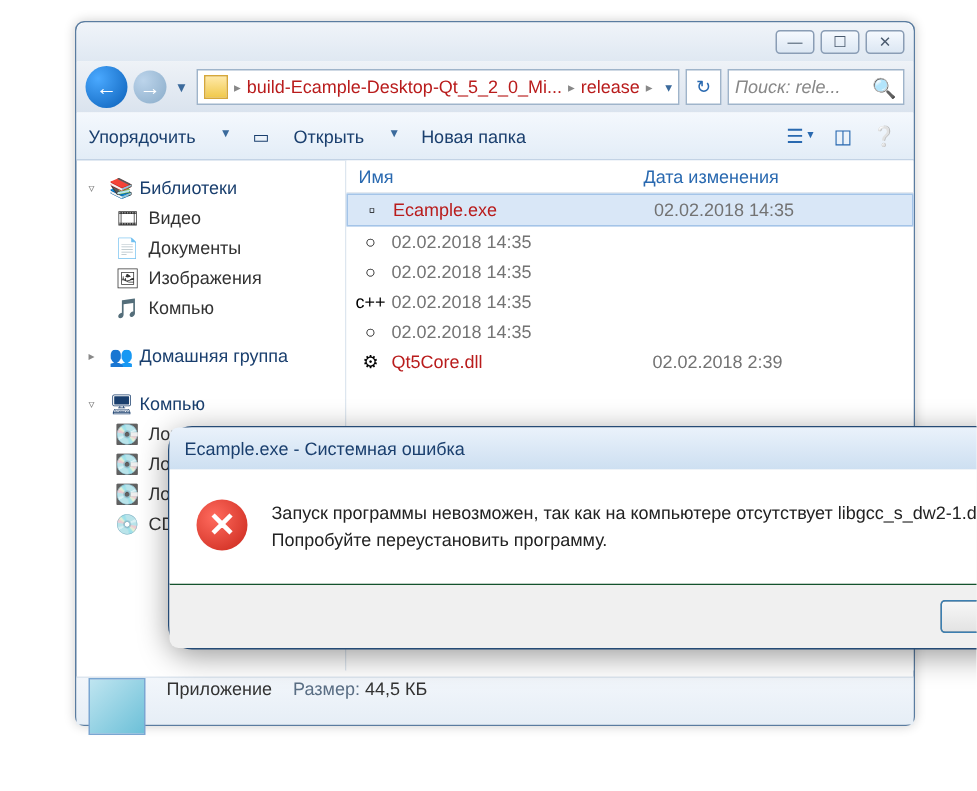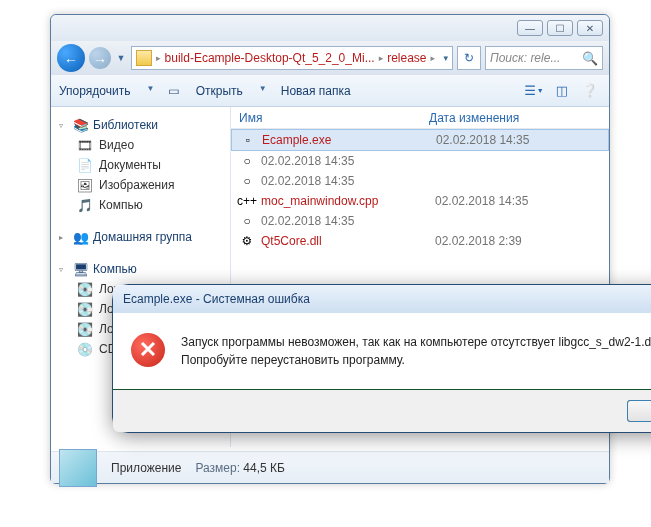--- a/index.html
+++ b/index.html
@@ -33,21 +33,21 @@
 .sico{width:16px;height:16px;display:flex;align-items:center;justify-content:center;font-size:13px}
 .filepane{flex:1;background:#fff;display:flex;flex-direction:column}
 .colhead{height:22px;border-bottom:1px solid #e4e9ef;display:flex;align-items:center;padding:0 8px;color:#2969b0}
 .colhead .c1{width:190px}
 .colhead .c2{flex:1}
 .frow{display:flex;align-items:center;padding:2px 8px;gap:6px;cursor:pointer}
 .frow.sel{background:#d9e7f7;border:1px solid #a4c4e8}
 .frow .fico{width:16px;height:16px;display:flex;align-items:center;justify-content:center;font-size:12px}
 .frow .fn{width:168px;color:#b91c1c}
 .frow .fd{color:#737373}
-.statusbar{position:absolute;bottom:0;left:0;right:0;height:32px;border-top:1px solid #dde6ef;background:linear-gradient(#f2f6fb,#e6eef6);display:flex;align-items:center;padding:0 8px;gap:14px}
+.statusbar{position:absolute;bottom:0;left:0;right:0;height:32px;border-top:1px solid #dde6ef;background:linear-gradient(#f2f6fb,#e6eef6);display:flex;align-items:flex-start;padding:0 8px;gap:14px}
 .thumb{width:38px;height:38px;border:1px solid #7aa6d2;background:linear-gradient(135deg,#bfe5f0,#6cc0d8)}
 .sinfo{color:#333}
 .sinfo .lbl{color:#5a6e84}
 .error-dialog{position:absolute;left:112px;top:284px;width:616px;background:#f0f0f0;border:1px solid #254b76;border-radius:16px;box-shadow:0 4px 20px rgba(0,0,0,.4)}
 .dlg-title{height:28px;background:linear-gradient(#eaf2fb,#cddff1);border-radius:6px 6px 0 0;display:flex;align-items:center;padding:0 6px 0 10px;color:#1a3f6e}
 .dlg-close{margin-left:auto;width:42px;height:18px;background:linear-gradient(#e9877f,#c83a2e);border:1px solid #a02b22;border-radius:3px;color:#fff;display:flex;align-items:center;justify-content:center;font-size:11px;cursor:pointer;font-weight:bold}
 .dlg-body{padding:20px 18px;display:flex;gap:16px;background:#fff}
 .dlg-icon{width:34px;height:34px;border-radius:50%;background:radial-gradient(circle at 35% 35%,#ff6b5e,#c9261a);display:flex;align-items:center;justify-content:center;color:#fff;font-size:22px;font-weight:bold;flex-shrink:0}
 .dlg-msg{color:#222;line-height:1.5}
 .dlg-foot{padding:10px 14px;background:#f0f0f0;display:flex;justify-content:flex-end;border-top:1px solid #14532d;border-radius:0 0 6px 6px}
@@ -172,21 +172,20 @@
           <div class="frow">
             <span class="fico">○</span>
             <span class="fd">02.02.2018 14:35</span>
           </div>
           <div class="frow">
             <span class="fico">○</span>
             <span class="fd">02.02.2018 14:35</span>
           </div>
           <div class="frow">
             <span class="fico">c++</span>
-            <span class="fn">moc_mainwindow.cpp</span>
             <span class="fd">02.02.2018 14:35</span>
           </div>
           <div class="frow">
             <span class="fico">○</span>
             <span class="fd">02.02.2018 14:35</span>
           </div>
           <div class="frow">
             <span class="fico">⚙</span>
             <span class="fn">Qt5Core.dll</span>
             <span class="fd">02.02.2018 2:39</span>

